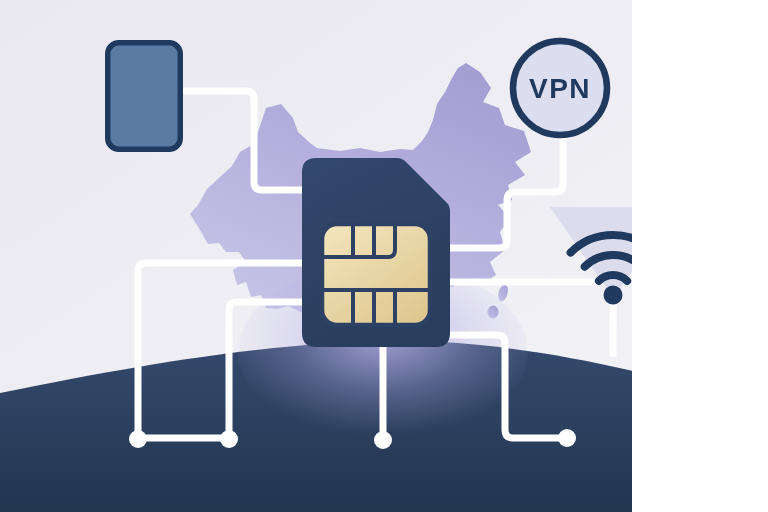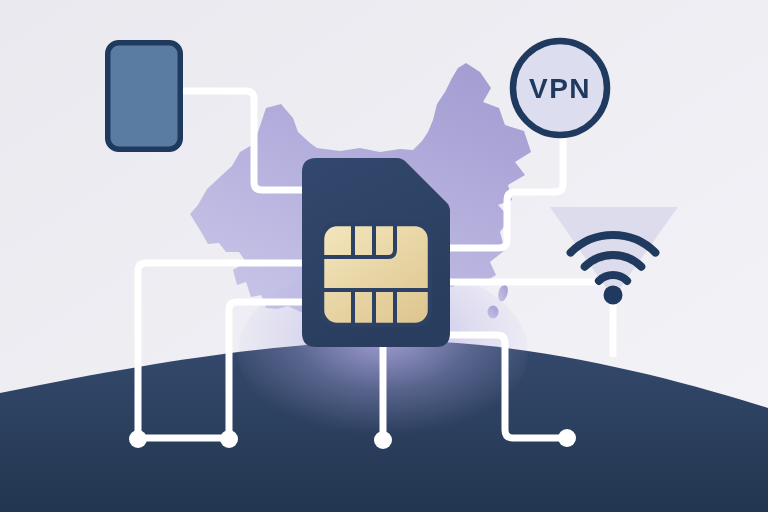--- a/index.html
+++ b/index.html
@@ -1,16 +1,16 @@
 <!DOCTYPE html>
 <html><head>
 <meta charset="utf-8">
 <style>
   html, body { margin: 0; padding: 0; background: #ffffff; }
-  .canvas { width: 768px; height: 512px; overflow: hidden; position: relative; }
+  .canvas { width: 632px; height: 512px; overflow: hidden; position: relative; }
   svg { display: block; }
   .vpn-label {
     font-family: "Liberation Sans", "DejaVu Sans", sans-serif;
     font-weight: 700;
     font-size: 28px;
     letter-spacing: 1.5px;
   }
 </style>
 </head>
 <body>

